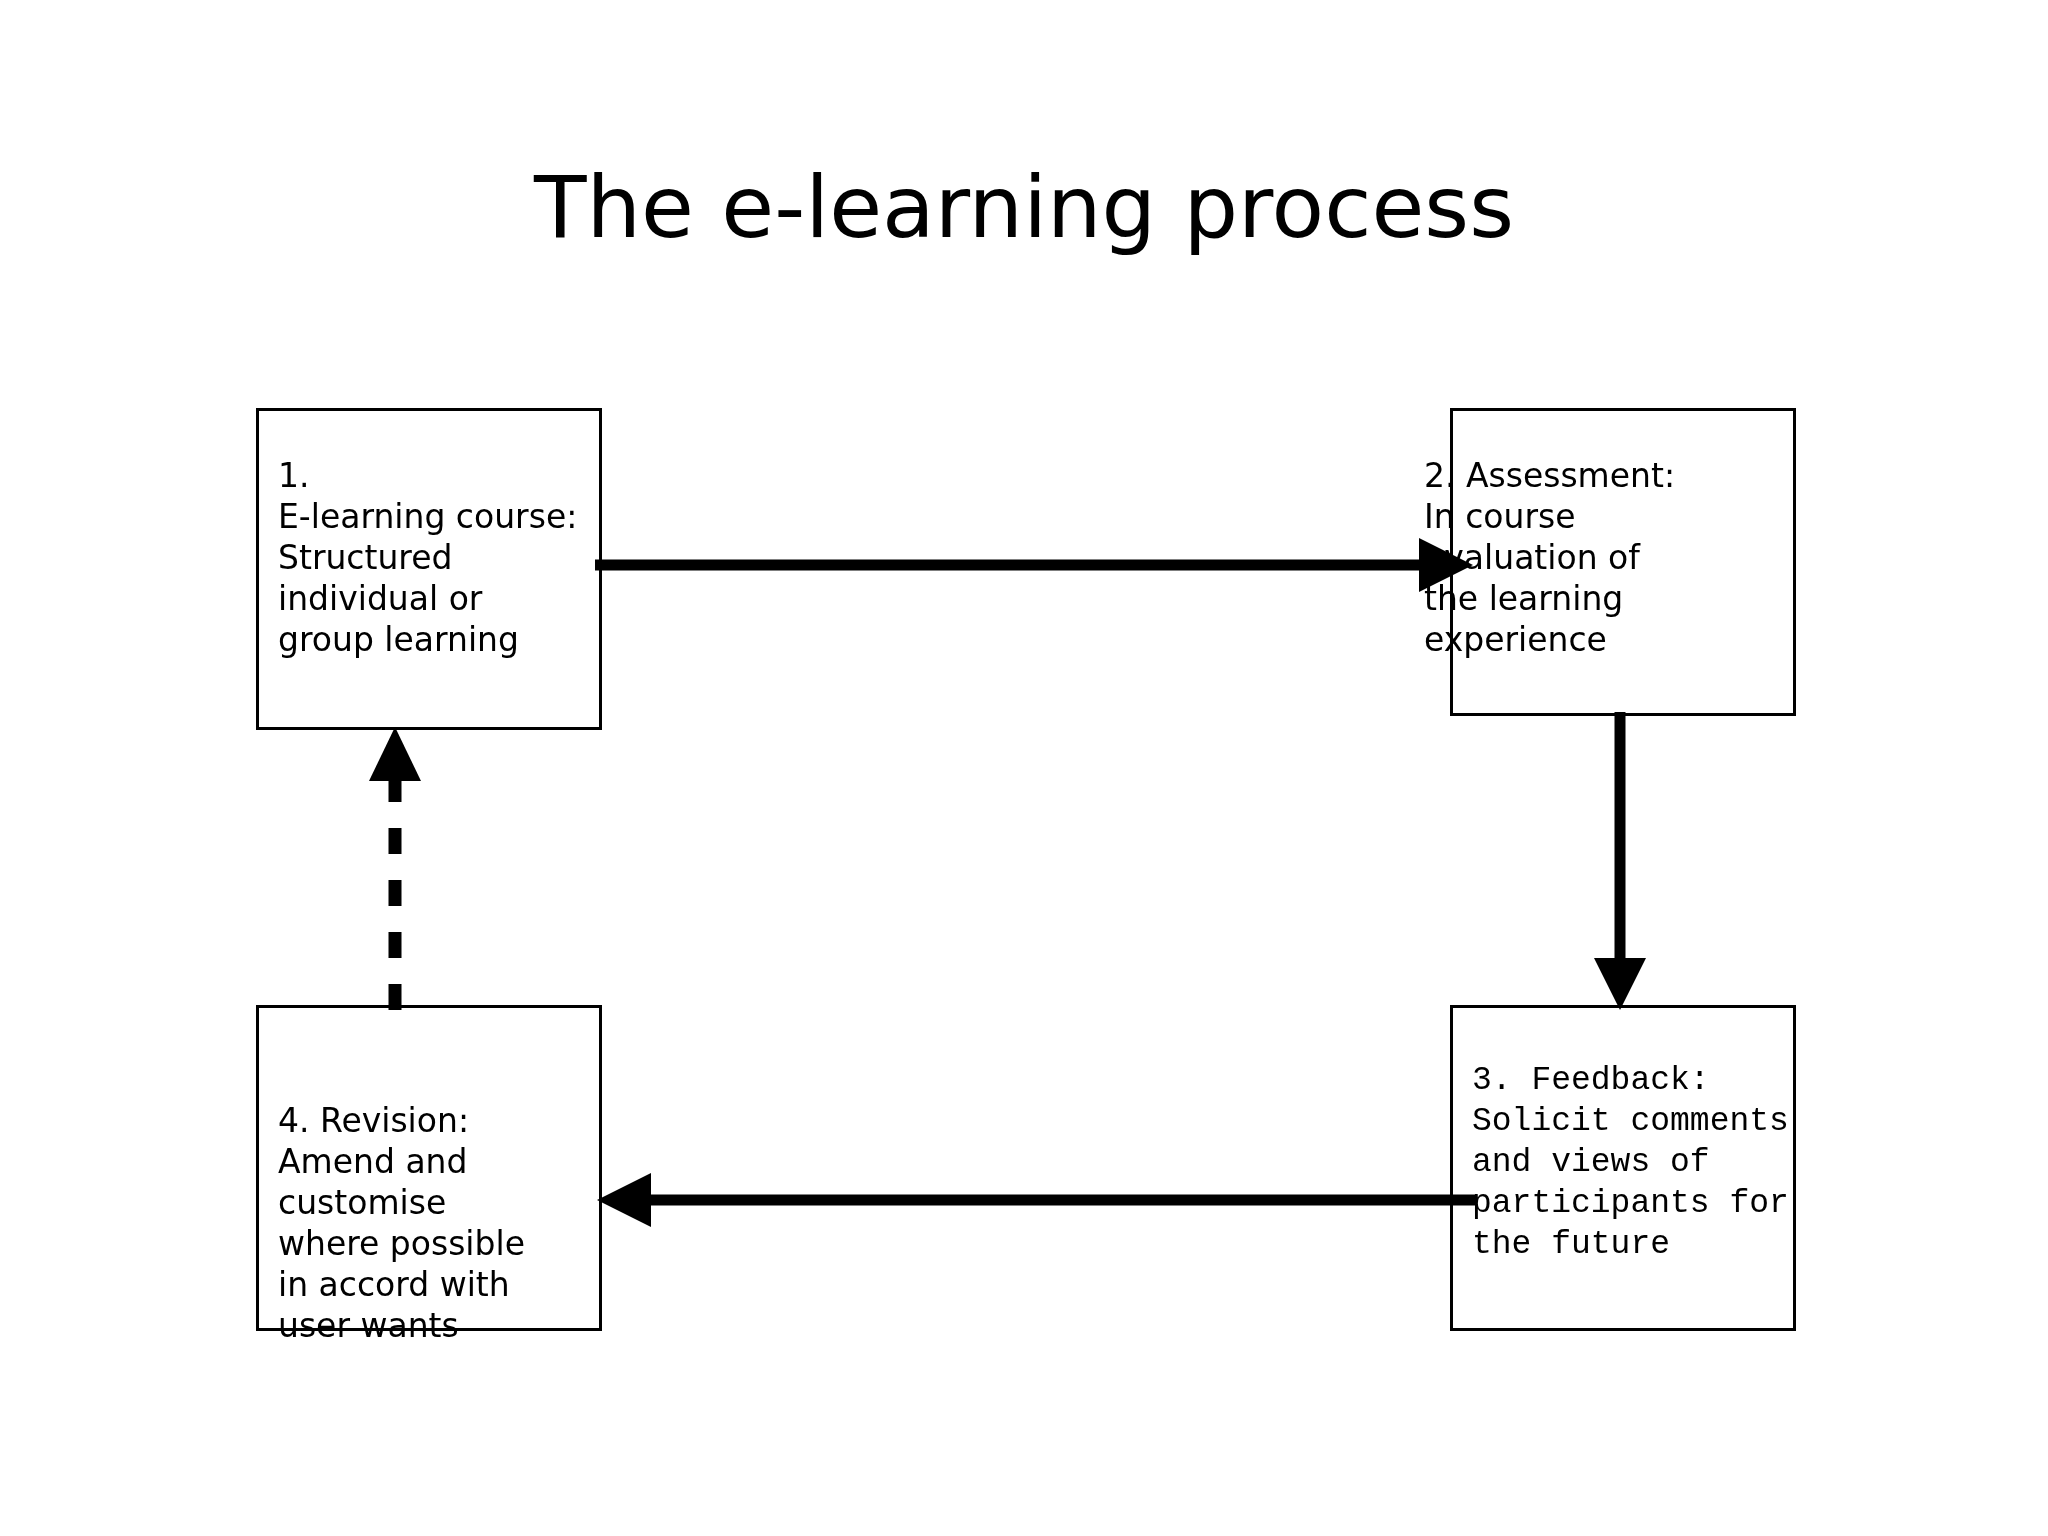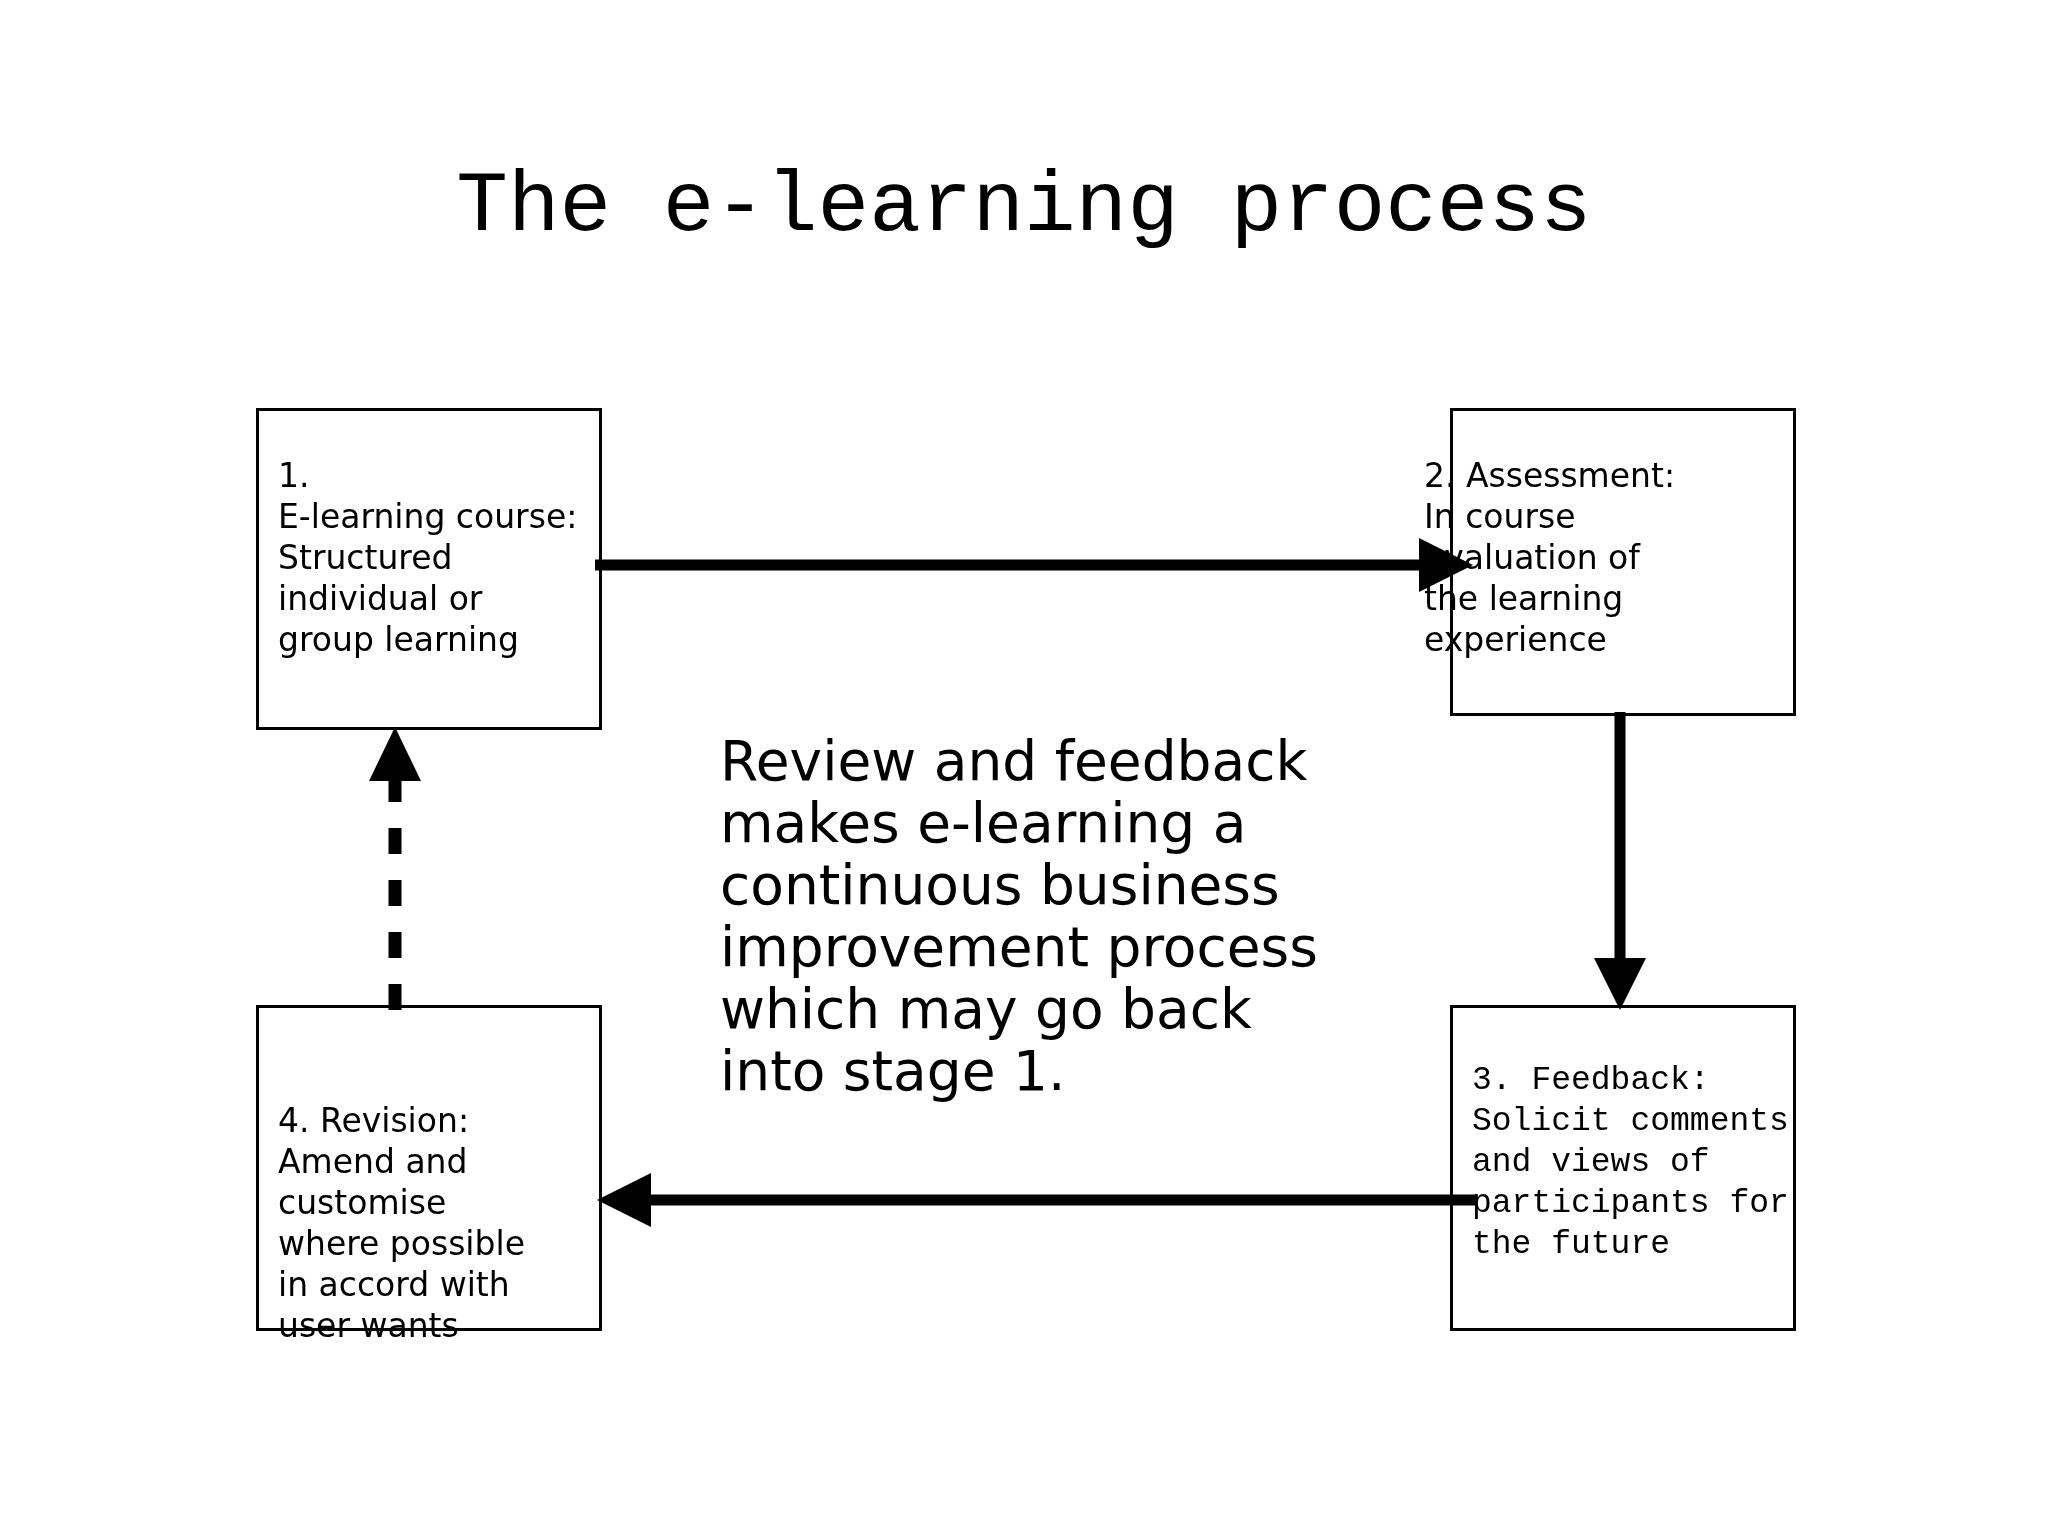--- a/index.html
+++ b/index.html
@@ -22,21 +22,20 @@
     position: absolute;
     left: 0;
     top: 104px;
     width: 2048px;
     text-align: center;
     font-size: 86px;
     line-height: 1.05;
     font-weight: normal;
     color: #000000;
     white-space: nowrap;
-    font-family: Liberation Mono, monospace;
   }
   .node-box {
     position: absolute;
     border: 3px solid #000000;
     background: #ffffff;
     box-sizing: border-box;
   }
   .node-text {
     position: absolute;
     font-size: 33px;
@@ -103,26 +102,20 @@
 the future</div>
 
   <div class="node-box" id="box-4"></div>
   <div class="node-text" id="text-4">4. Revision:
 Amend and
 customise
 where possible
 in accord with
 user wants</div>
 
-  <div id="center-caption">Review and feedback
-makes e-learning a
-continuous business
-improvement process
-which may go back
-into stage 1.</div>
 
   <svg class="arrow-svg" id="arrow-top" viewBox="0 0 880 70">
     <line x1="0" y1="35" x2="830" y2="35" stroke="#000000" stroke-width="11"></line>
     <polygon points="878,35 824,8 824,62" fill="#000000"></polygon>
   </svg>
 
   <svg class="arrow-svg" id="arrow-right" viewBox="0 0 70 300">
     <line x1="35" y1="0" x2="35" y2="252" stroke="#000000" stroke-width="11"></line>
     <polygon points="35,298 9,246 61,246" fill="#000000"></polygon>
   </svg>

